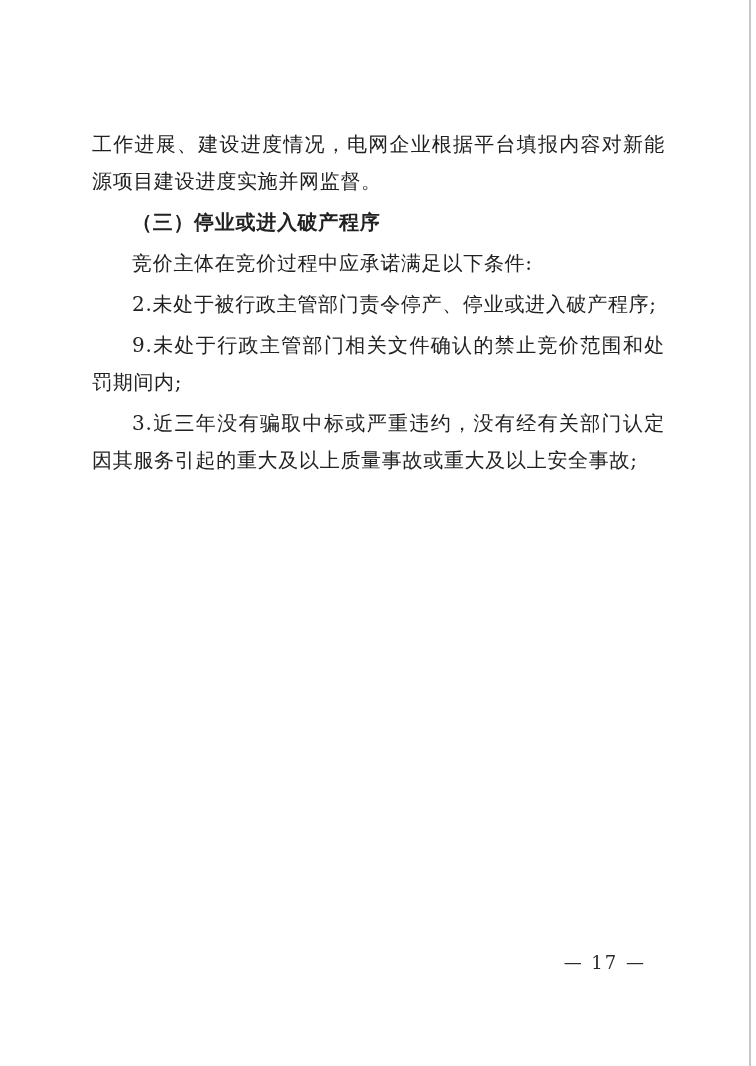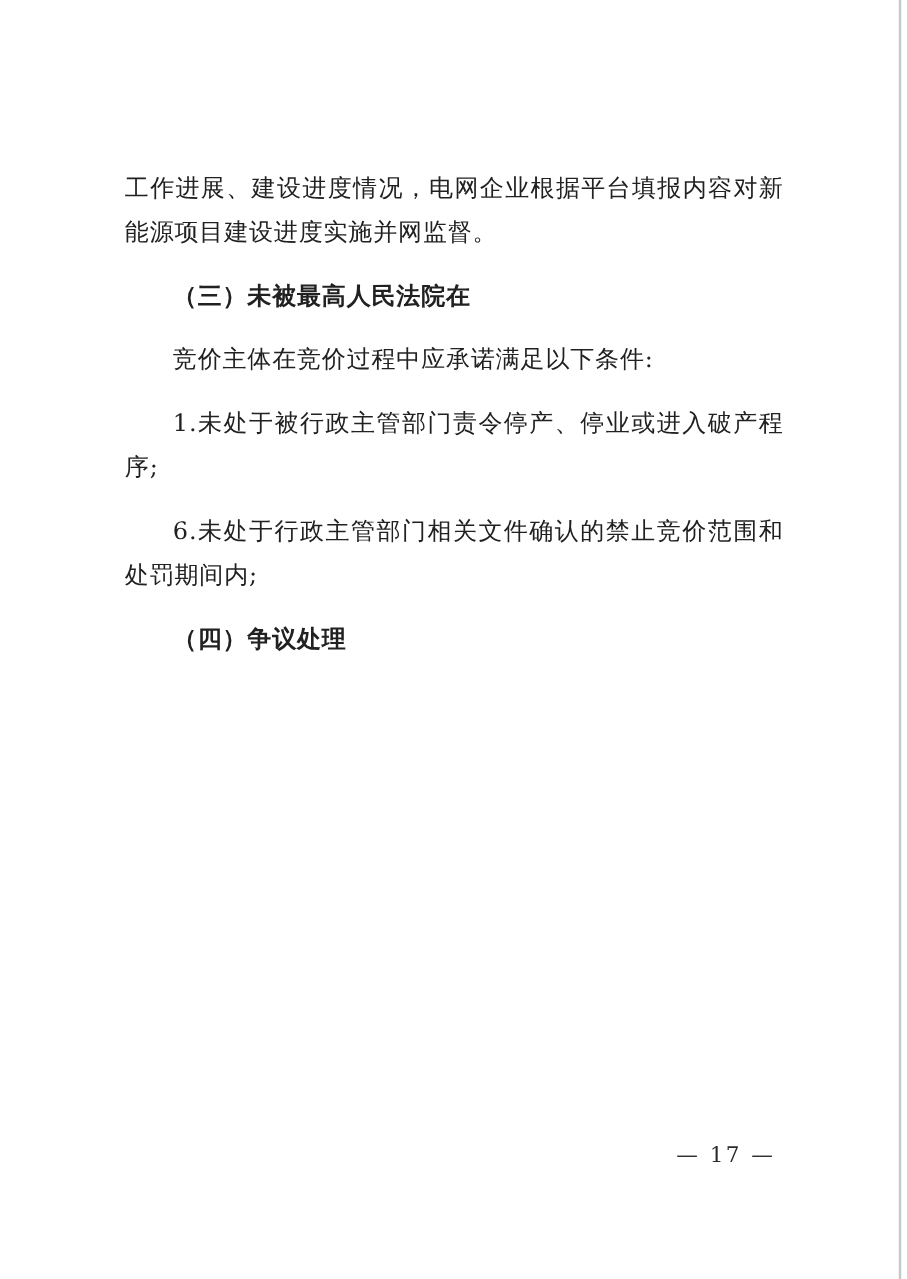--- a/index.html
+++ b/index.html
@@ -29,21 +29,21 @@
     left: 88px;
     top: 122px;
     width: 581px;
     font-size: 20px;
     line-height: 37px;
     letter-spacing: 0.7px;
     text-align: justify;
     text-justify: inter-ideograph;
   }
   .content p {
-    margin: 16px;
+    margin: 4px;
     text-indent: 2em;
   }
   .content p.no-indent {
     text-indent: 0;
   }
   .bold-para {
     font-weight: normal;
   }
   .section-heading {
     font-weight: bold;
@@ -63,33 +63,33 @@
   }
 </style>
 </head>
 <body>
 
 <div class="page">
 
   <div class="content">
     <p class="no-indent">工作进展、建设进度情况，电网企业根据平台填报内容对新能源项目建设进度实施并网监督。</p>
 
-    <p class="section-heading">（三）未被最高人民法院在</p>
+    <p class="section-heading">（三）停业或进入破产程序</p>
 
     <p class="bold-para">竞价主体在竞价过程中应承诺满足以下条件:</p>
 
-    <p>1.未处于被行政主管部门责令停产、停业或进入破产程序;</p>
+    <p>2.未处于被行政主管部门责令停产、停业或进入破产程序;</p>
 
-    <p>6.未处于行政主管部门相关文件确认的禁止竞价范围和处罚期间内;</p>
+    <p>9.未处于行政主管部门相关文件确认的禁止竞价范围和处罚期间内;</p>
+
+    <p>3.近三年没有骗取中标或严重违约，没有经有关部门认定因其服务引起的重大及以上质量事故或重大及以上安全事故;</p>
 
 
 
 
-
-    <p class="section-heading">（四）争议处理</p>
 
 
   </div>
 
   <div class="page-number">— 17 —</div>
 
   <div class="scan-edge"></div>
 
 </div>
 

